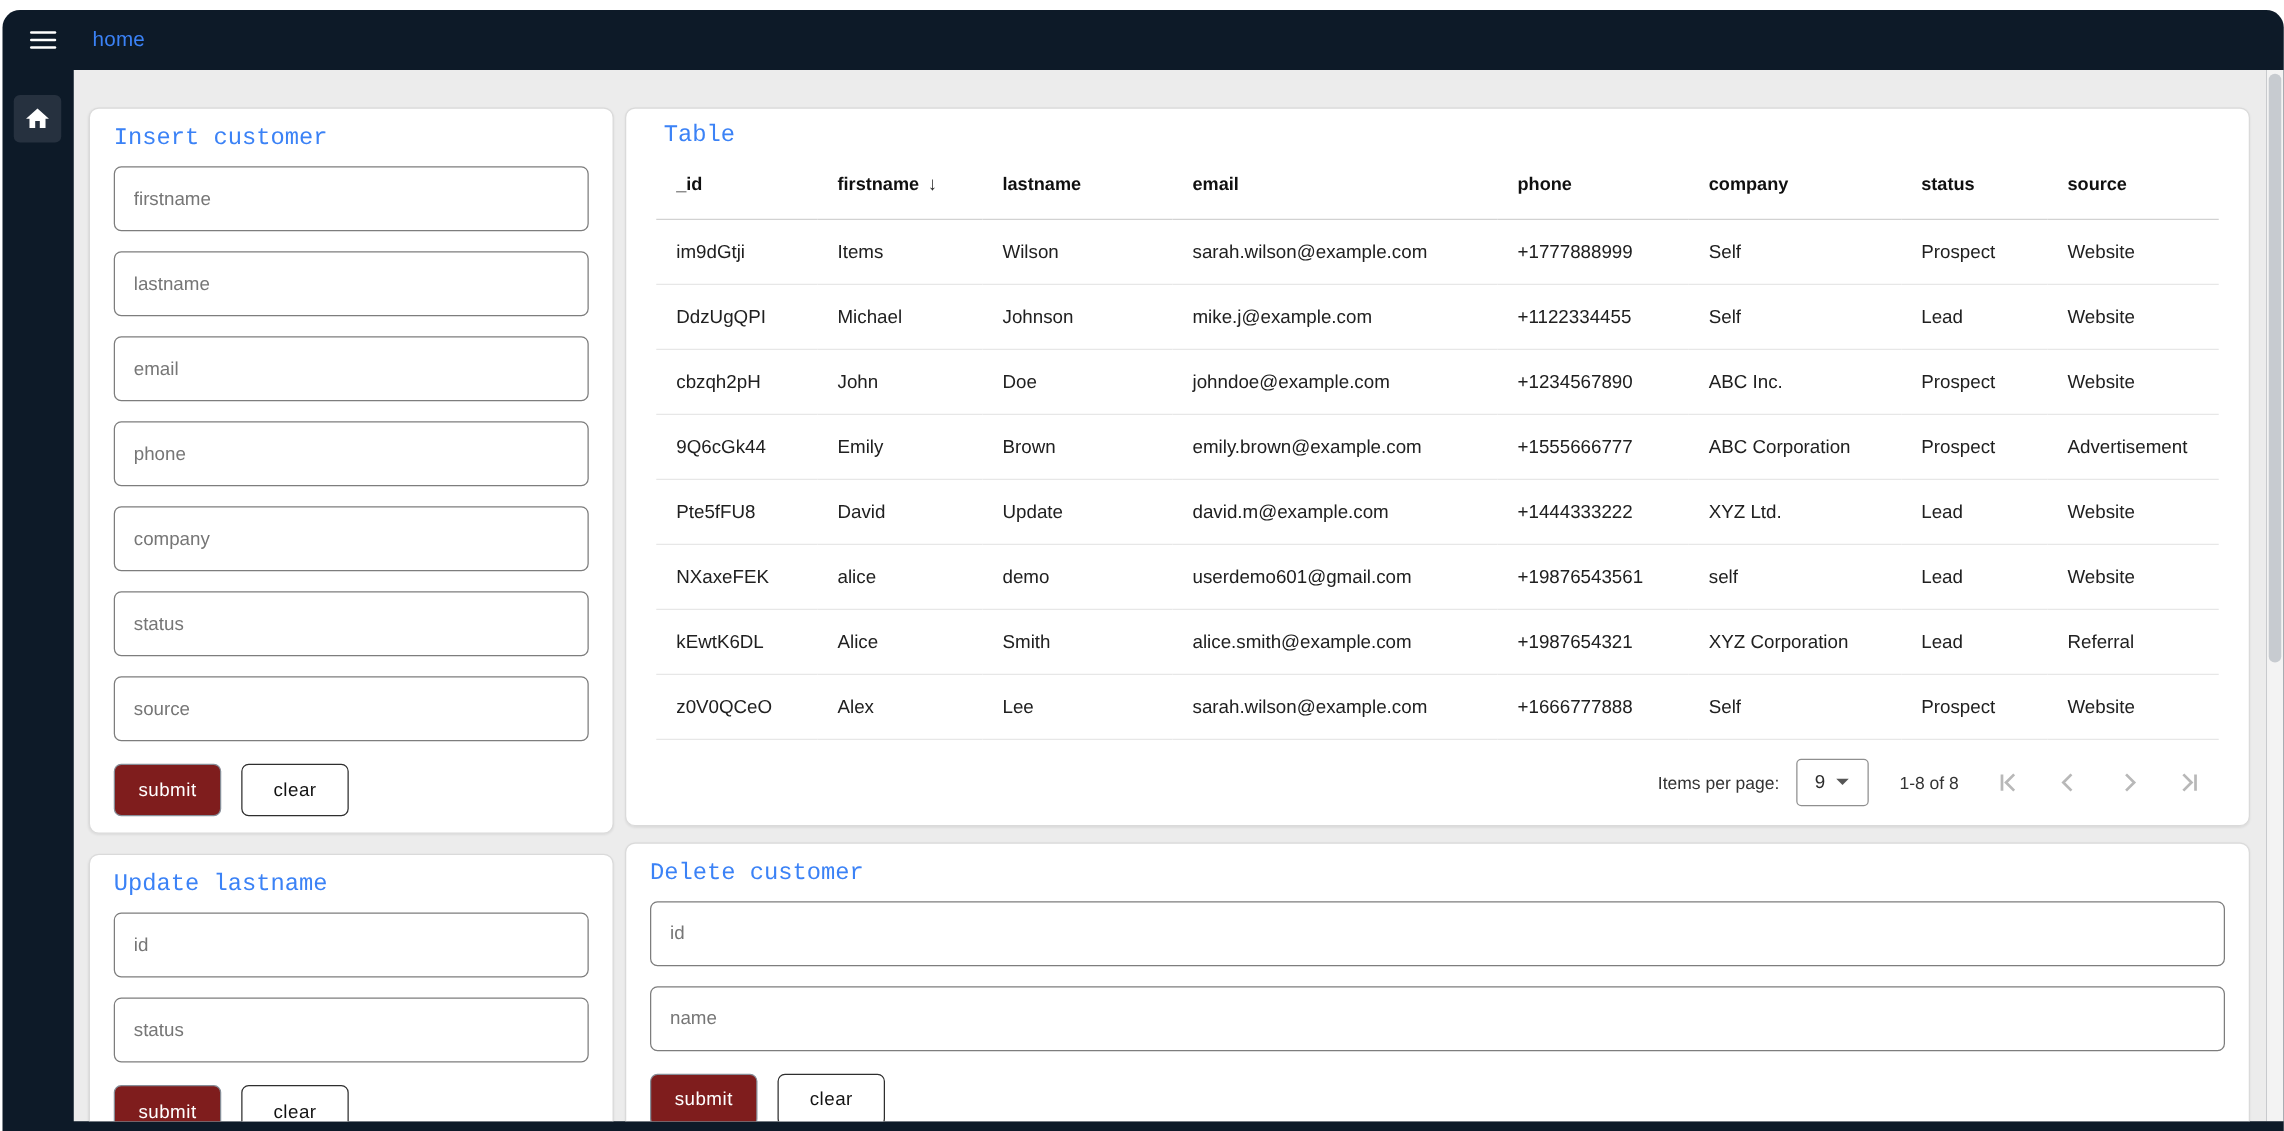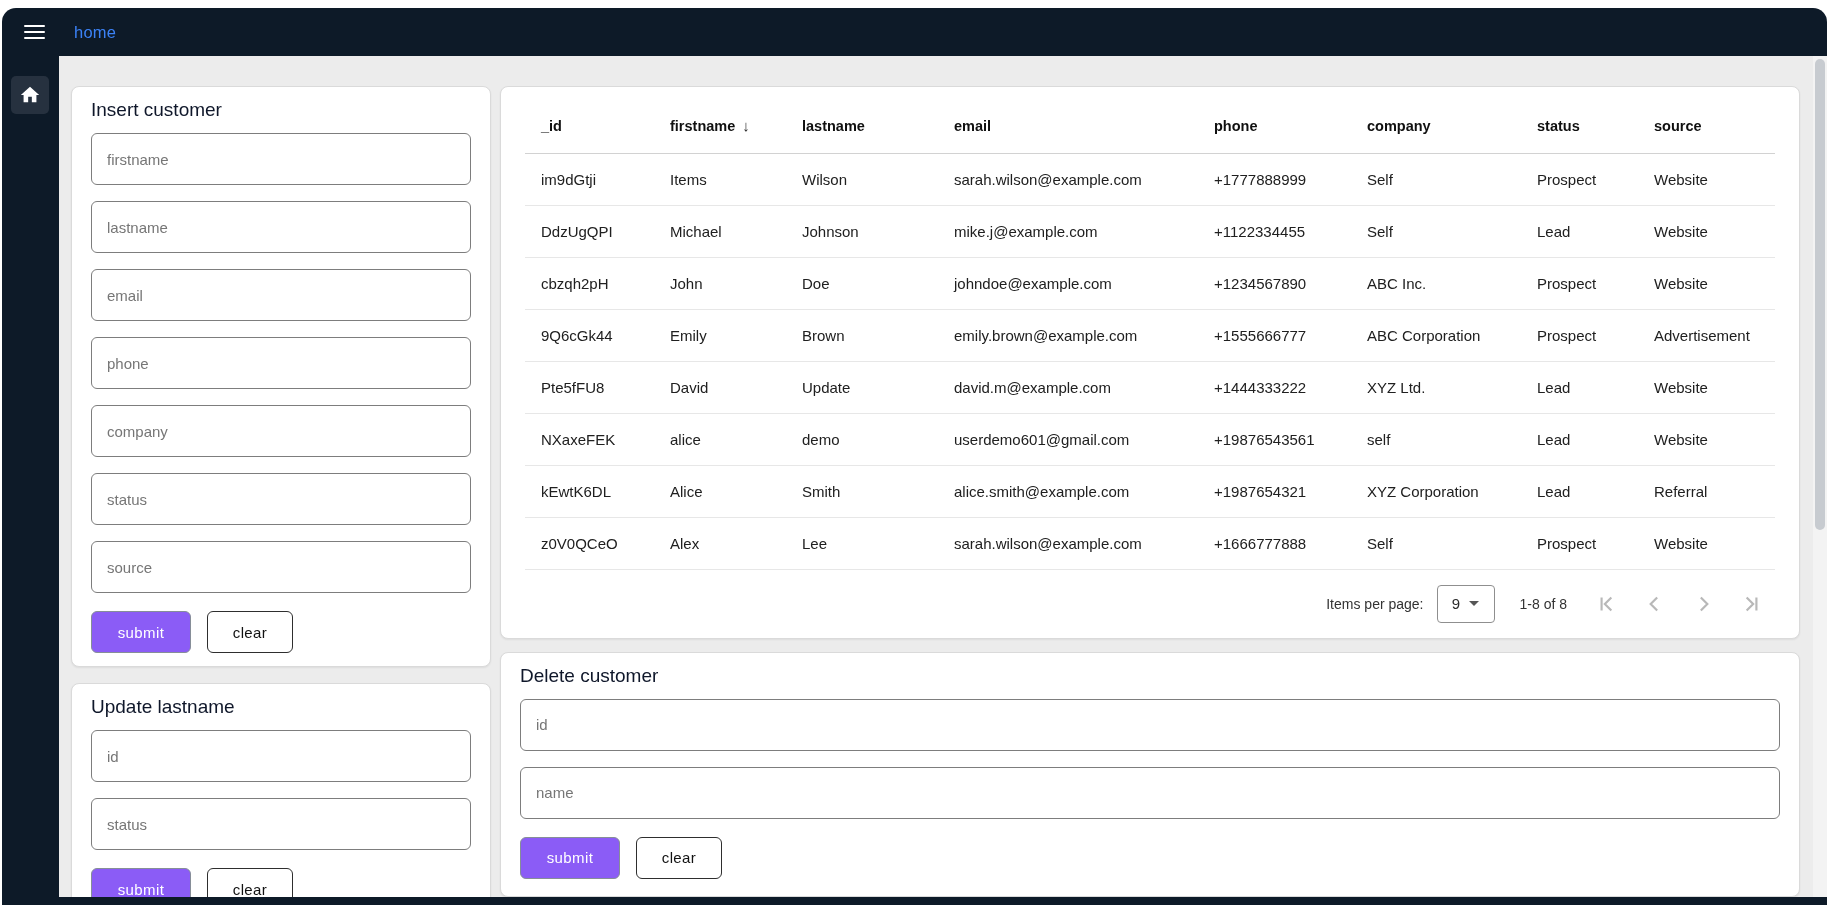--- a/index.html
+++ b/index.html
@@ -29,33 +29,33 @@
              padding:30px 13px 0 12px; display:flex; gap:9px; }
   .scrollbar { flex:0 0 14px; background:#f3f3f3; margin-bottom:8px; position:relative; }
   .scroll-thumb { position:absolute; left:2px; right:2px; top:3px; height:56%;
                   background:#c7cbd0; border-radius:7px; }
 
   .col-left  { width:420px; flex:0 0 420px; display:flex; flex-direction:column; }
   .col-right { flex:1; display:flex; flex-direction:column; }
 
   .card { background:#fff; border:1px solid #dadada; border-radius:8px;
           box-shadow:0 1px 2px rgba(0,0,0,.07); }
-  .card-title { font-size:19px; color:#0f172a; }
+  .card-title { font-size:19px; color:#3b82f6;font-family:Liberation Mono, monospace; }
 
   
   .form-card { padding:12px 19px 15px 19px; }
   .tin { display:block; width:100%; height:52px; margin-top:16px; padding:0 15px;
          border:1px solid #7d7d7d; border-radius:6px; font-size:15px; color:#222;
          background:#fff; font-family:inherit; outline:none; }
   .tin::placeholder { color:#767676; }
   .form-card .tin:first-of-type { margin-top:12px; }
   .btn-row { margin-top:18px; display:flex; gap:16px; }
   .btn { height:42px; border-radius:6px; font-size:15px; letter-spacing:.4px;
          cursor:pointer; font-family:inherit; }
-  .btn-submit { width:100px; background:#8b5cf6; color:#fff; border:1px solid #868e98; }
+  .btn-submit { width:86px; background:#7f1d1d; color:#fff; border:1px solid #868e98; }
   .btn-clear  { width:86px; background:#fff; color:#121212; border:1.6px solid #2e2e2e; }
 
   #insert-card { height:581px; }
   #update-card { margin-top:16px; height:300px; }
   #delete-card { margin-top:13px; height:300px; }
   #table-card  { height:586px; padding:10px 24px 0 24px; }
   #table-card .card-title { padding-left:6px; }
 
   
   table { width:100%; border-collapse:collapse; table-layout:fixed; margin-top:2px; }
@@ -129,20 +129,21 @@
             </div>
           <div class="btn-row">
             <button class="btn btn-submit">submit</button>
             <button class="btn btn-clear">clear</button>
           </div>
         </div>
       </div>
 
       <div class="col-right">
         <div class="card" id="table-card">
+          <div class="card-title">Table</div>
           <table>
             <colgroup>
               <col style="width:129px">
                 <col style="width:132px">
                 <col style="width:152px">
               <col style="width:260px">
                 <col style="width:153px">
                 <col style="width:170px">
               <col style="width:117px">
                 <col>

